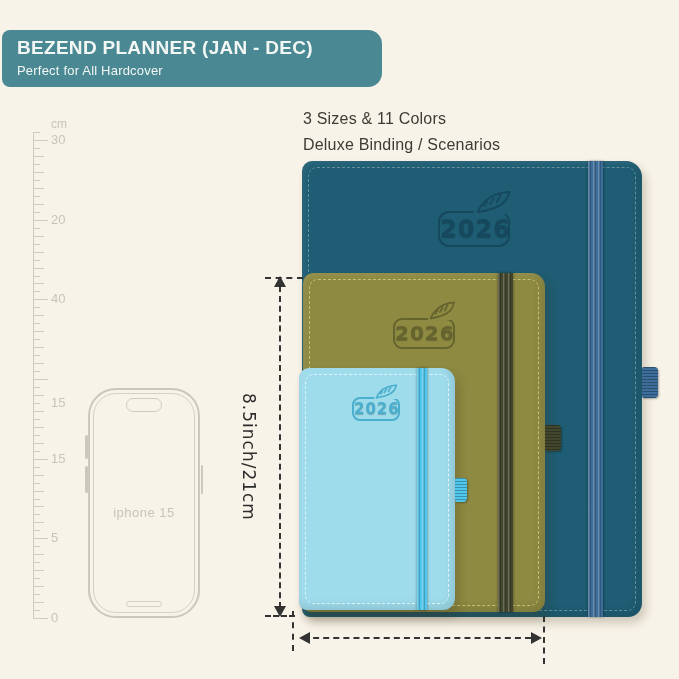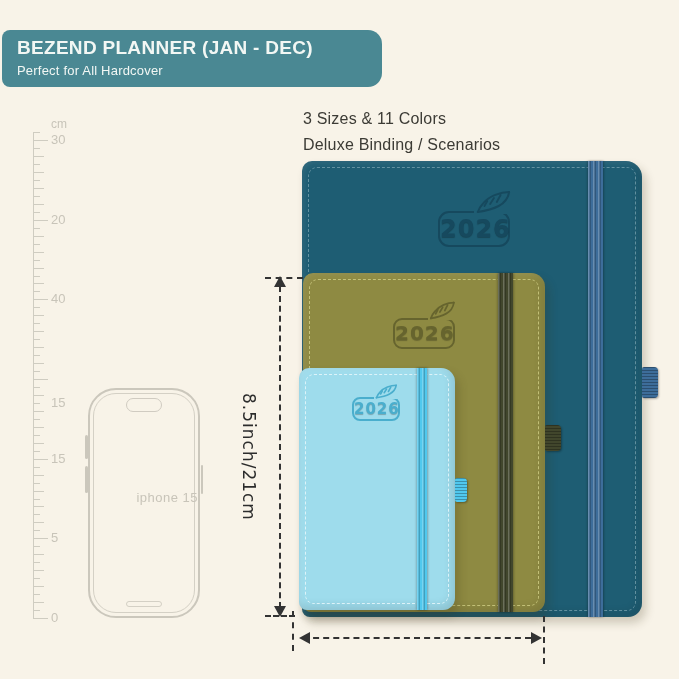--- a/index.html
+++ b/index.html
@@ -24,21 +24,21 @@
   .tick.t0{width:7px;}
   .rlabel{position:absolute;left:18px;font-size:13px;color:var(--ruler-text,#c8c4b9);}
   .runit{position:absolute;left:18px;top:-3px;font-size:12px;color:var(--ruler-text,#c8c4b9);}
 
   
   .phone{position:absolute;left:88px;top:388px;width:112px;height:230px;border:2px solid var(--phone-gray,#cbc7bc);
          border-radius:28px;box-sizing:border-box;}
   .phone-inner{position:absolute;inset:3px;border:1px solid var(--phone-gray,#cbc7bc);border-radius:23px;opacity:.8;}
   .phone-island{position:absolute;left:50%;top:8px;transform:translateX(-50%);width:34px;height:12px;
                 border:1px solid var(--phone-gray,#cbc7bc);border-radius:7px;opacity:.9;}
-  .phone-label{position:absolute;left:0;right:0;top:100px;text-align:right;font-size:13px;color:var(--ruler-text,#c8c4b9);letter-spacing:.5px;}
+  .phone-label{position:absolute;left:0;right:0;top:115px;text-align:center;font-size:13px;color:var(--ruler-text,#c8c4b9);letter-spacing:.5px;}
   .phone-bottombar{position:absolute;left:50%;bottom:9px;transform:translateX(-50%);width:34px;height:4px;
                    border:1px solid var(--phone-gray,#cbc7bc);border-radius:3px;opacity:.8;}
   .pbtn{position:absolute;width:2.5px;background:var(--phone-gray,#cbc7bc);border-radius:2px;}
   .pbtn.l1{left:-5px;top:45px;height:24px;}
   .pbtn.l2{left:-5px;top:76px;height:27px;}
   .pbtn.r1{right:-5px;top:75px;height:29px;}
 
   
   .notebook{position:absolute;box-shadow:4px 6px 10px rgba(60,50,20,.22), inset -3px -4px 10px rgba(0,0,0,.12), inset 2px 2px 6px rgba(255,255,255,.10);}
   .nb1{left:302px;top:161px;width:340px;height:456px;background:var(--nb1-cover,#1e5d73);border-radius:10px 16px 14px 8px;z-index:1;}

